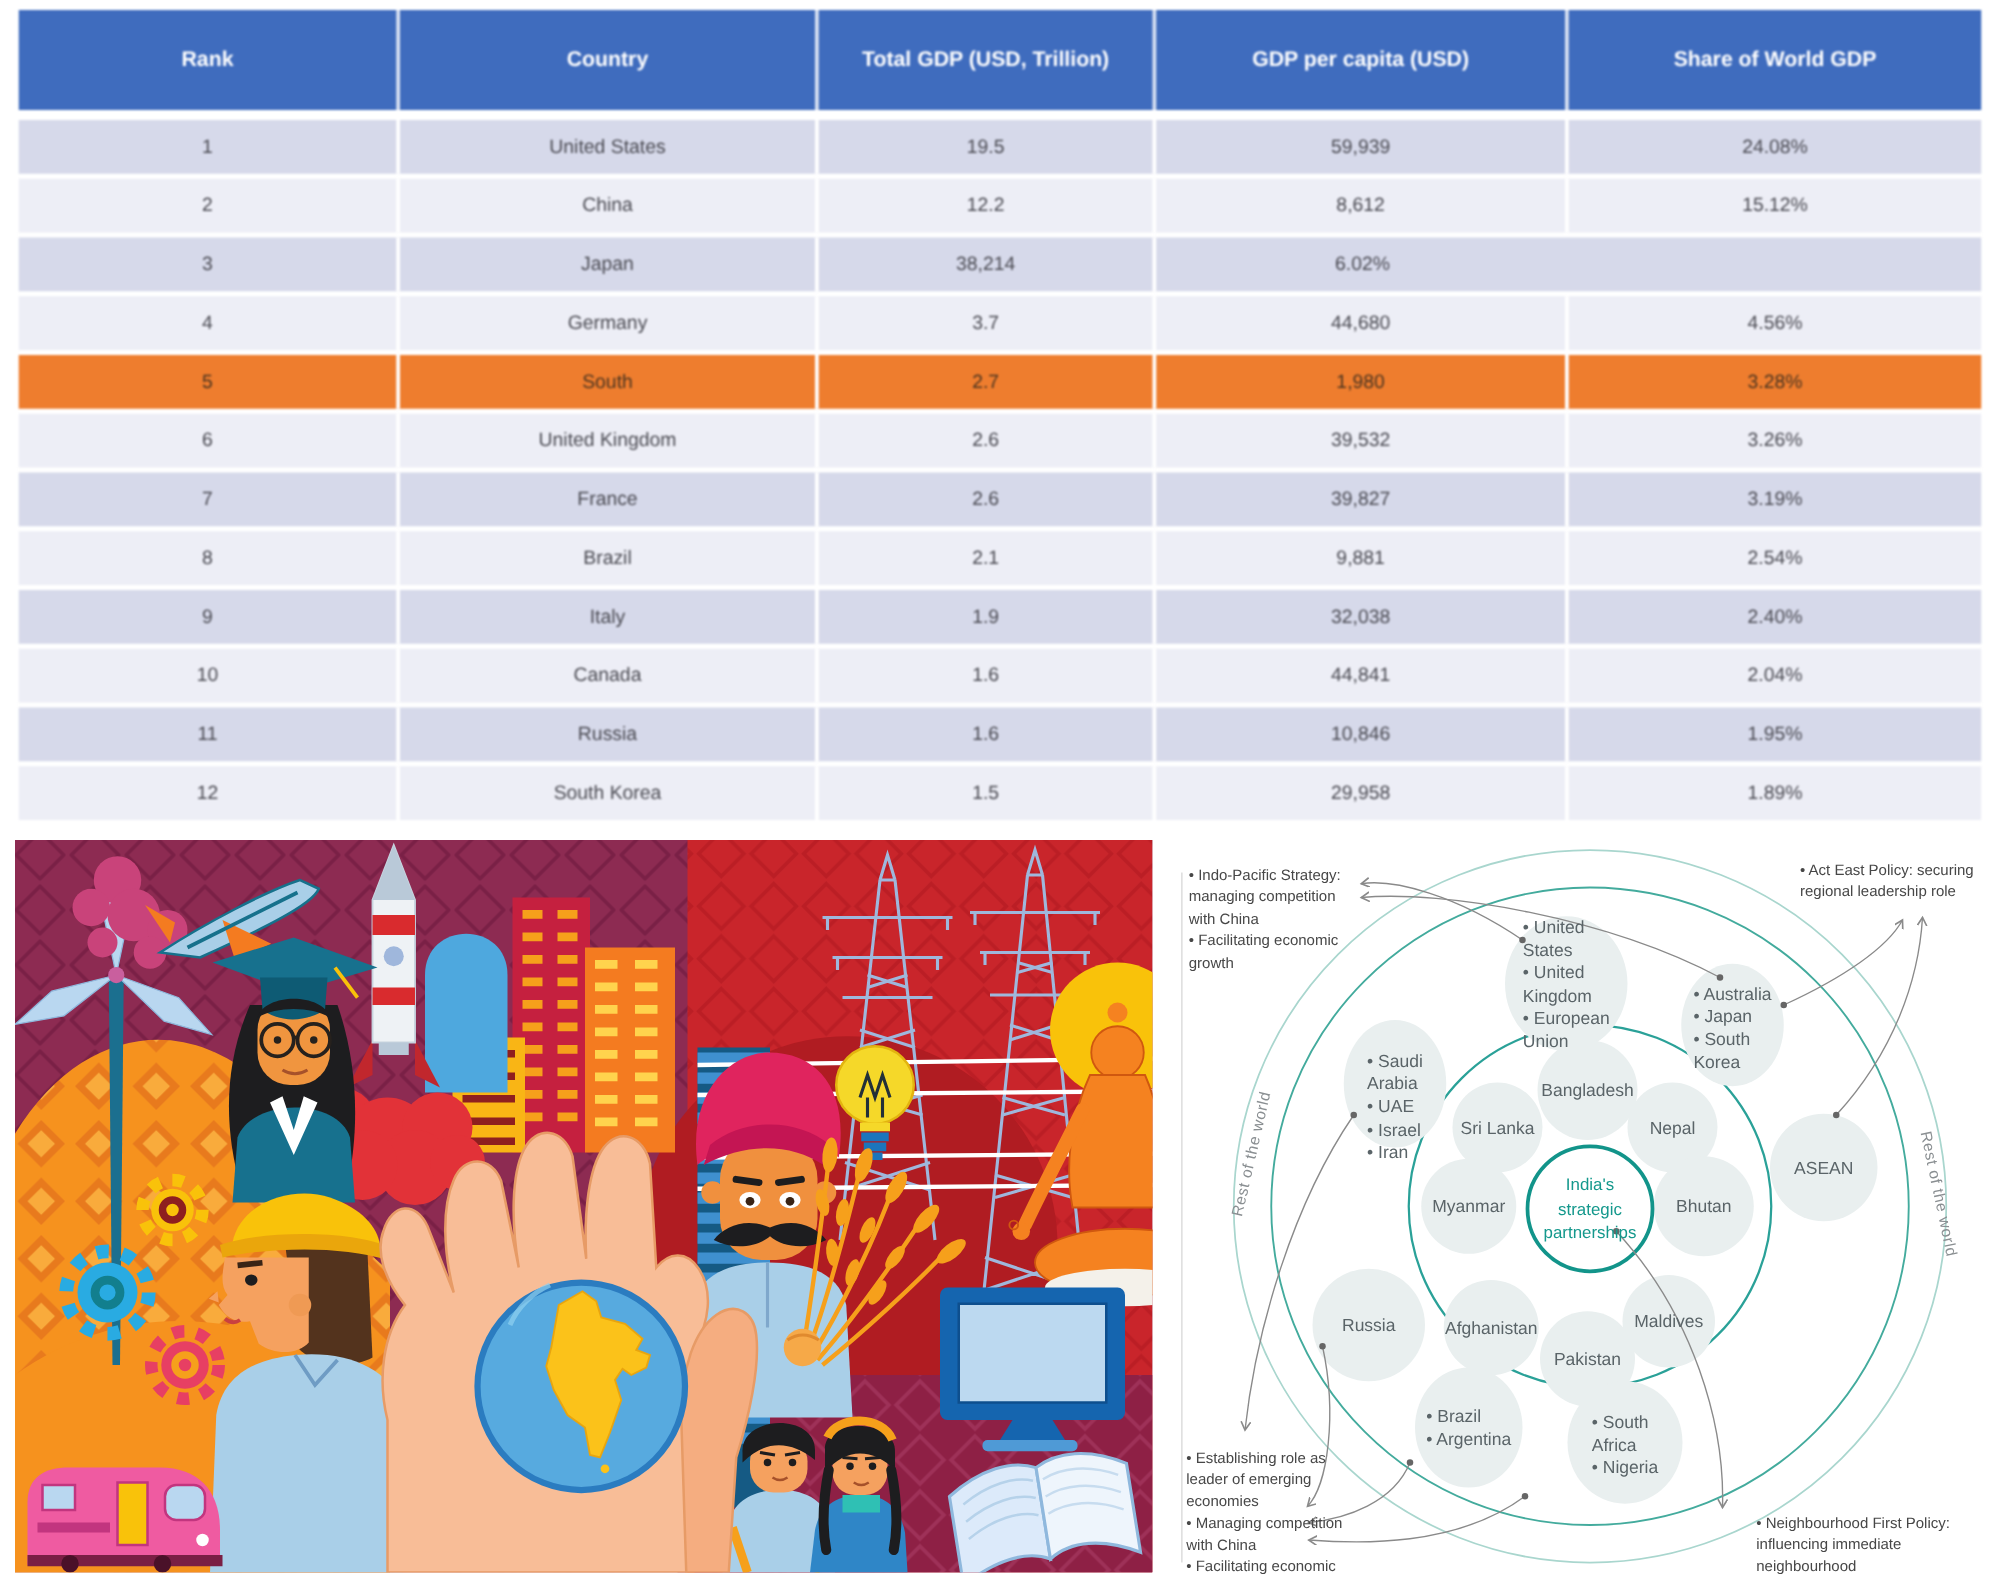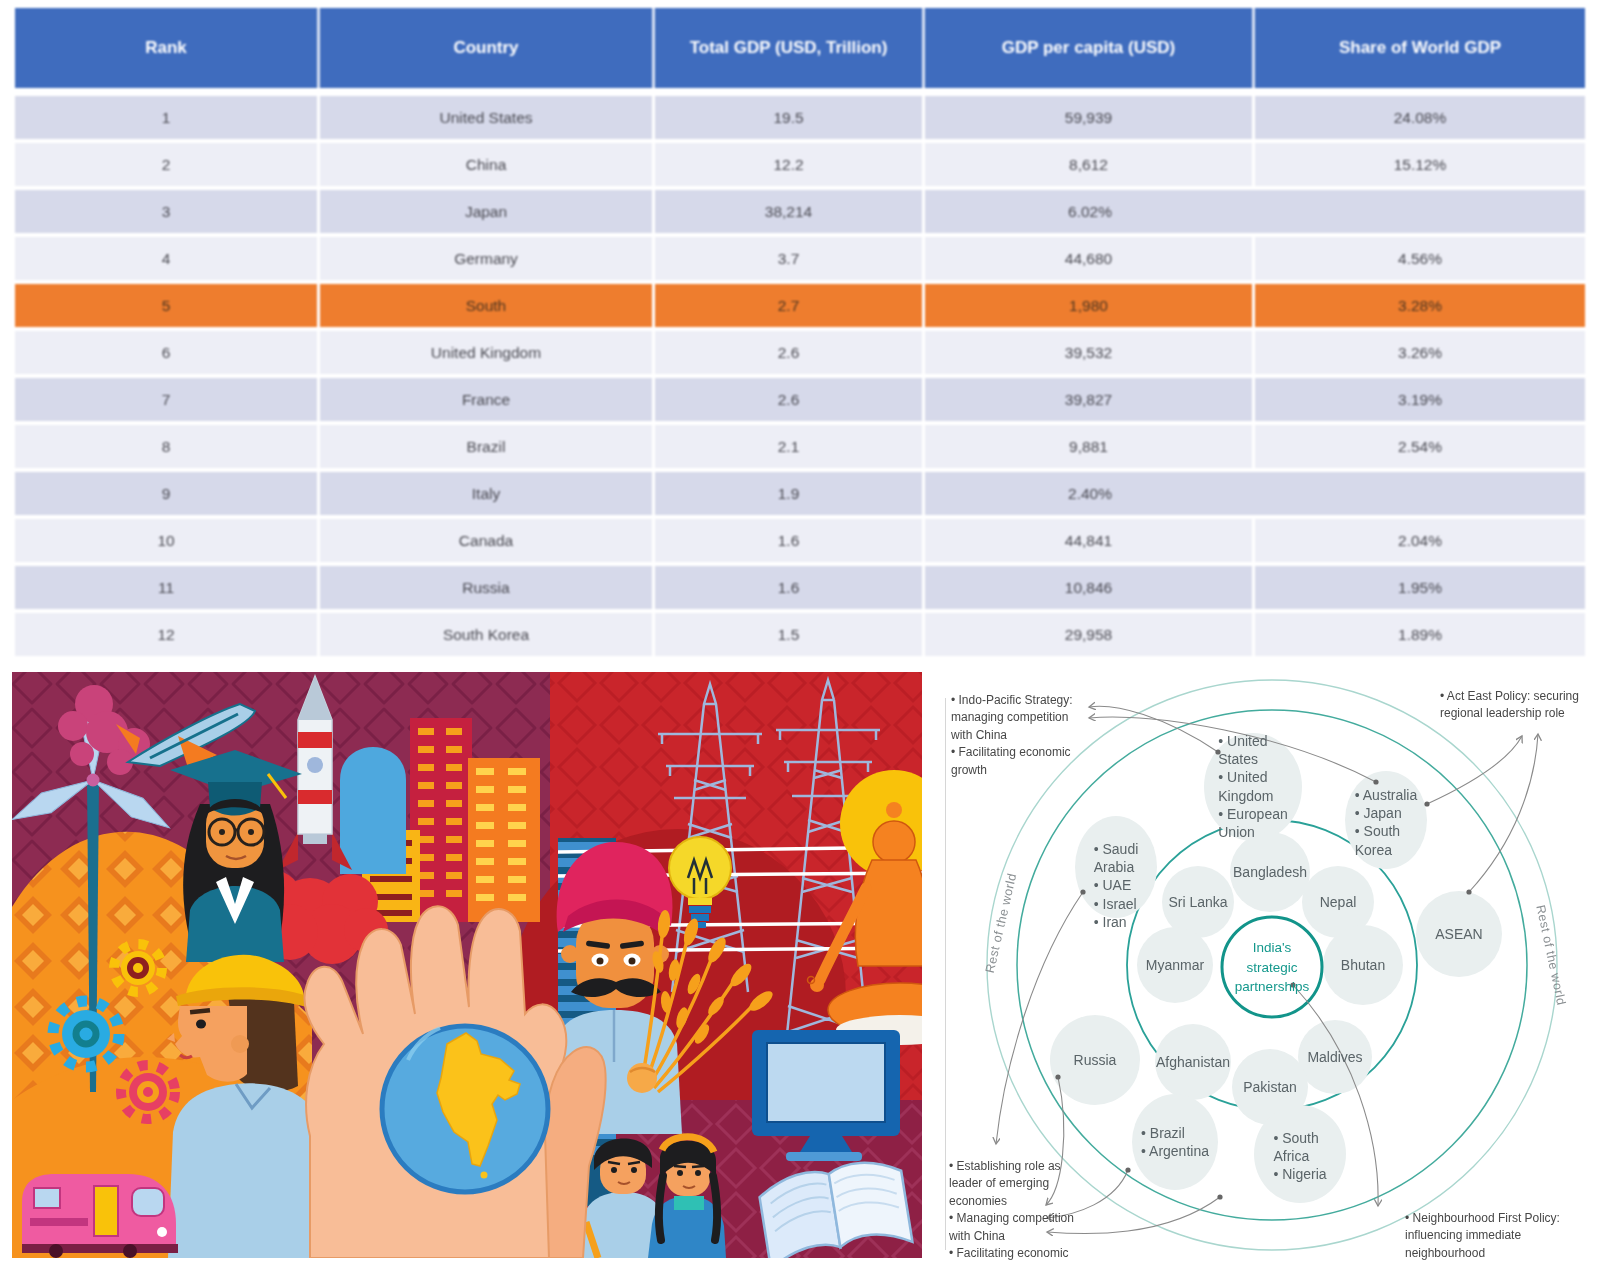--- a/index.html
+++ b/index.html
@@ -103,20 +103,21 @@
       <div class="td">8</div>
         <div class="td">Brazil</div>
         <div class="td">2.1</div>
         <div class="td">9,881</div>
         <div class="td">2.54%</div>
     </div>
     <div class="trow a">
       <div class="td">9</div>
         <div class="td">Italy</div>
         <div class="td">1.9</div>
+        <div class="td">32,038</div>
         <div class="td">2.40%</div>
     </div>
     <div class="trow b">
       <div class="td">10</div>
         <div class="td">Canada</div>
         <div class="td">1.6</div>
         <div class="td">44,841</div>
         <div class="td">2.04%</div>
     </div>
     <div class="trow a">

